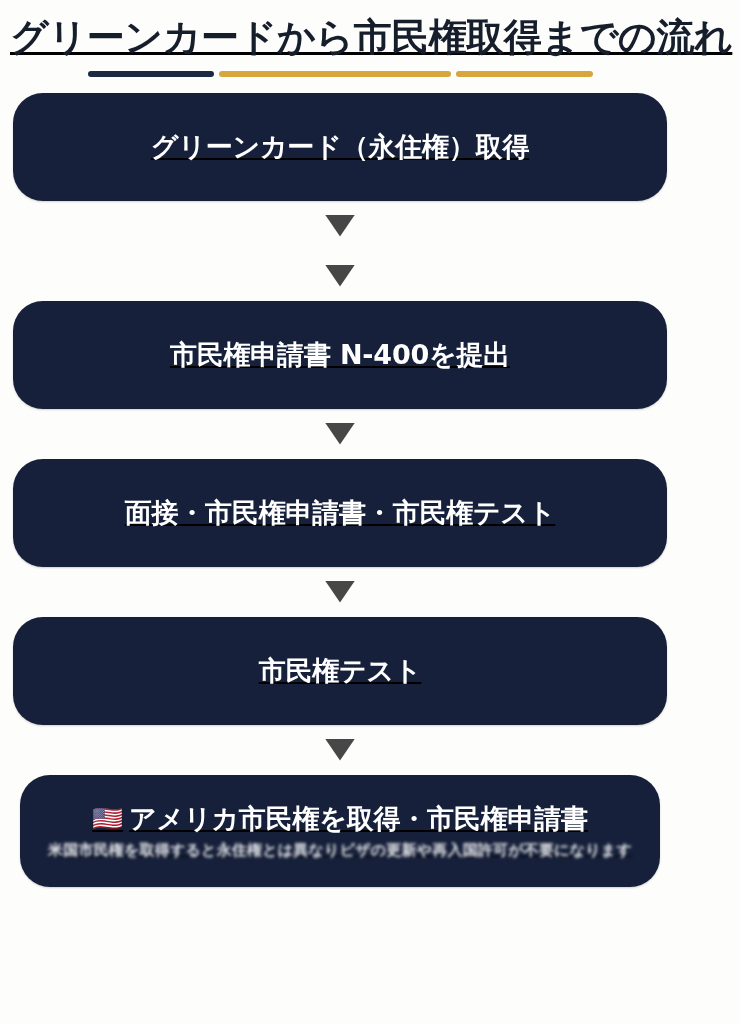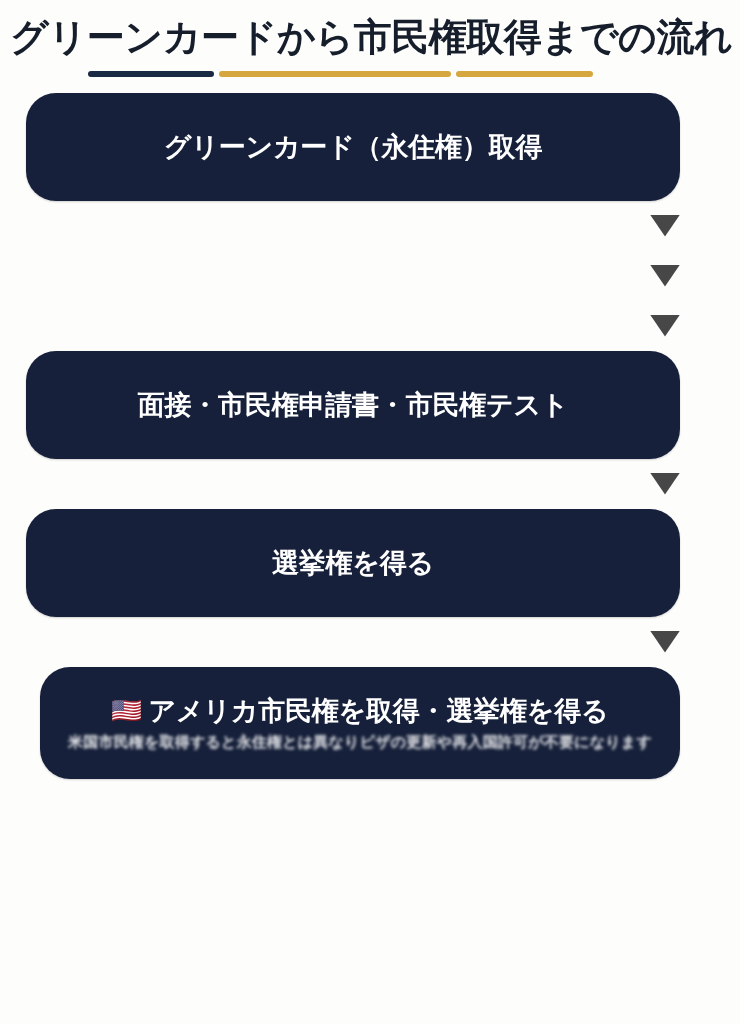--- a/index.html
+++ b/index.html
@@ -14,20 +14,21 @@
     font-family: "DejaVu Sans", "Liberation Sans", sans-serif;
     overflow: hidden;
     position: relative;
   }
 
   .page {
     width: 680px;
     height: 1024px;
     position: relative;
     box-sizing: border-box;
+    text-decoration: underline;
   }
 
   
   .header {
     padding-top: 16px;
   }
   .page-title {
     font-size: 38px;
     font-weight: 700;
     letter-spacing: -0.5px;
@@ -60,21 +61,21 @@
   .rule-seg.gold-b {
     width: 137px;
     background: #d6a63f;
   }
 
   
   .flow {
     margin-top: 16px;
     display: flex;
     flex-direction: column;
-    align-items: flex-end;
+    align-items: center;
   }
 
   .step-box {
     width: 654px;
     min-height: 108px;
     background: #16203a;
     border-radius: 30px;
     display: flex;
     flex-direction: column;
     align-items: center;
@@ -145,37 +146,40 @@
 
     <div class="step-box">
       <div class="step-label">グリーンカード（永住権）取得</div>
     </div>
 
     <div class="arrow-connector"></div>
 
 
     <div class="arrow-connector"></div>
 
+    <div class="step-box">
+      <div class="step-label">市民権申請書 N-400を提出</div>
+    </div>
 
     <div class="arrow-connector"></div>
 
     <div class="step-box">
       <div class="step-label">面接・市民権申請書・市民権テスト</div>
     </div>
 
     <div class="arrow-connector"></div>
 
     <div class="step-box">
-      <div class="step-label">選挙権を得る</div>
+      <div class="step-label">市民権テスト</div>
     </div>
 
     <div class="arrow-connector"></div>
 
     <div class="step-box final">
       <div class="step-label">
-        <span class="flag">🇺🇸</span><span>アメリカ市民権を取得・選挙権を得る</span>
+        <span class="flag">🇺🇸</span><span>アメリカ市民権を取得・市民権申請書</span>
       </div>
       <div class="step-subnote">米国市民権を取得すると永住権とは異なりビザの更新や再入国許可が不要になります</div>
     </div>
 
   </div>
 
 </div>
 
 </body></html>

